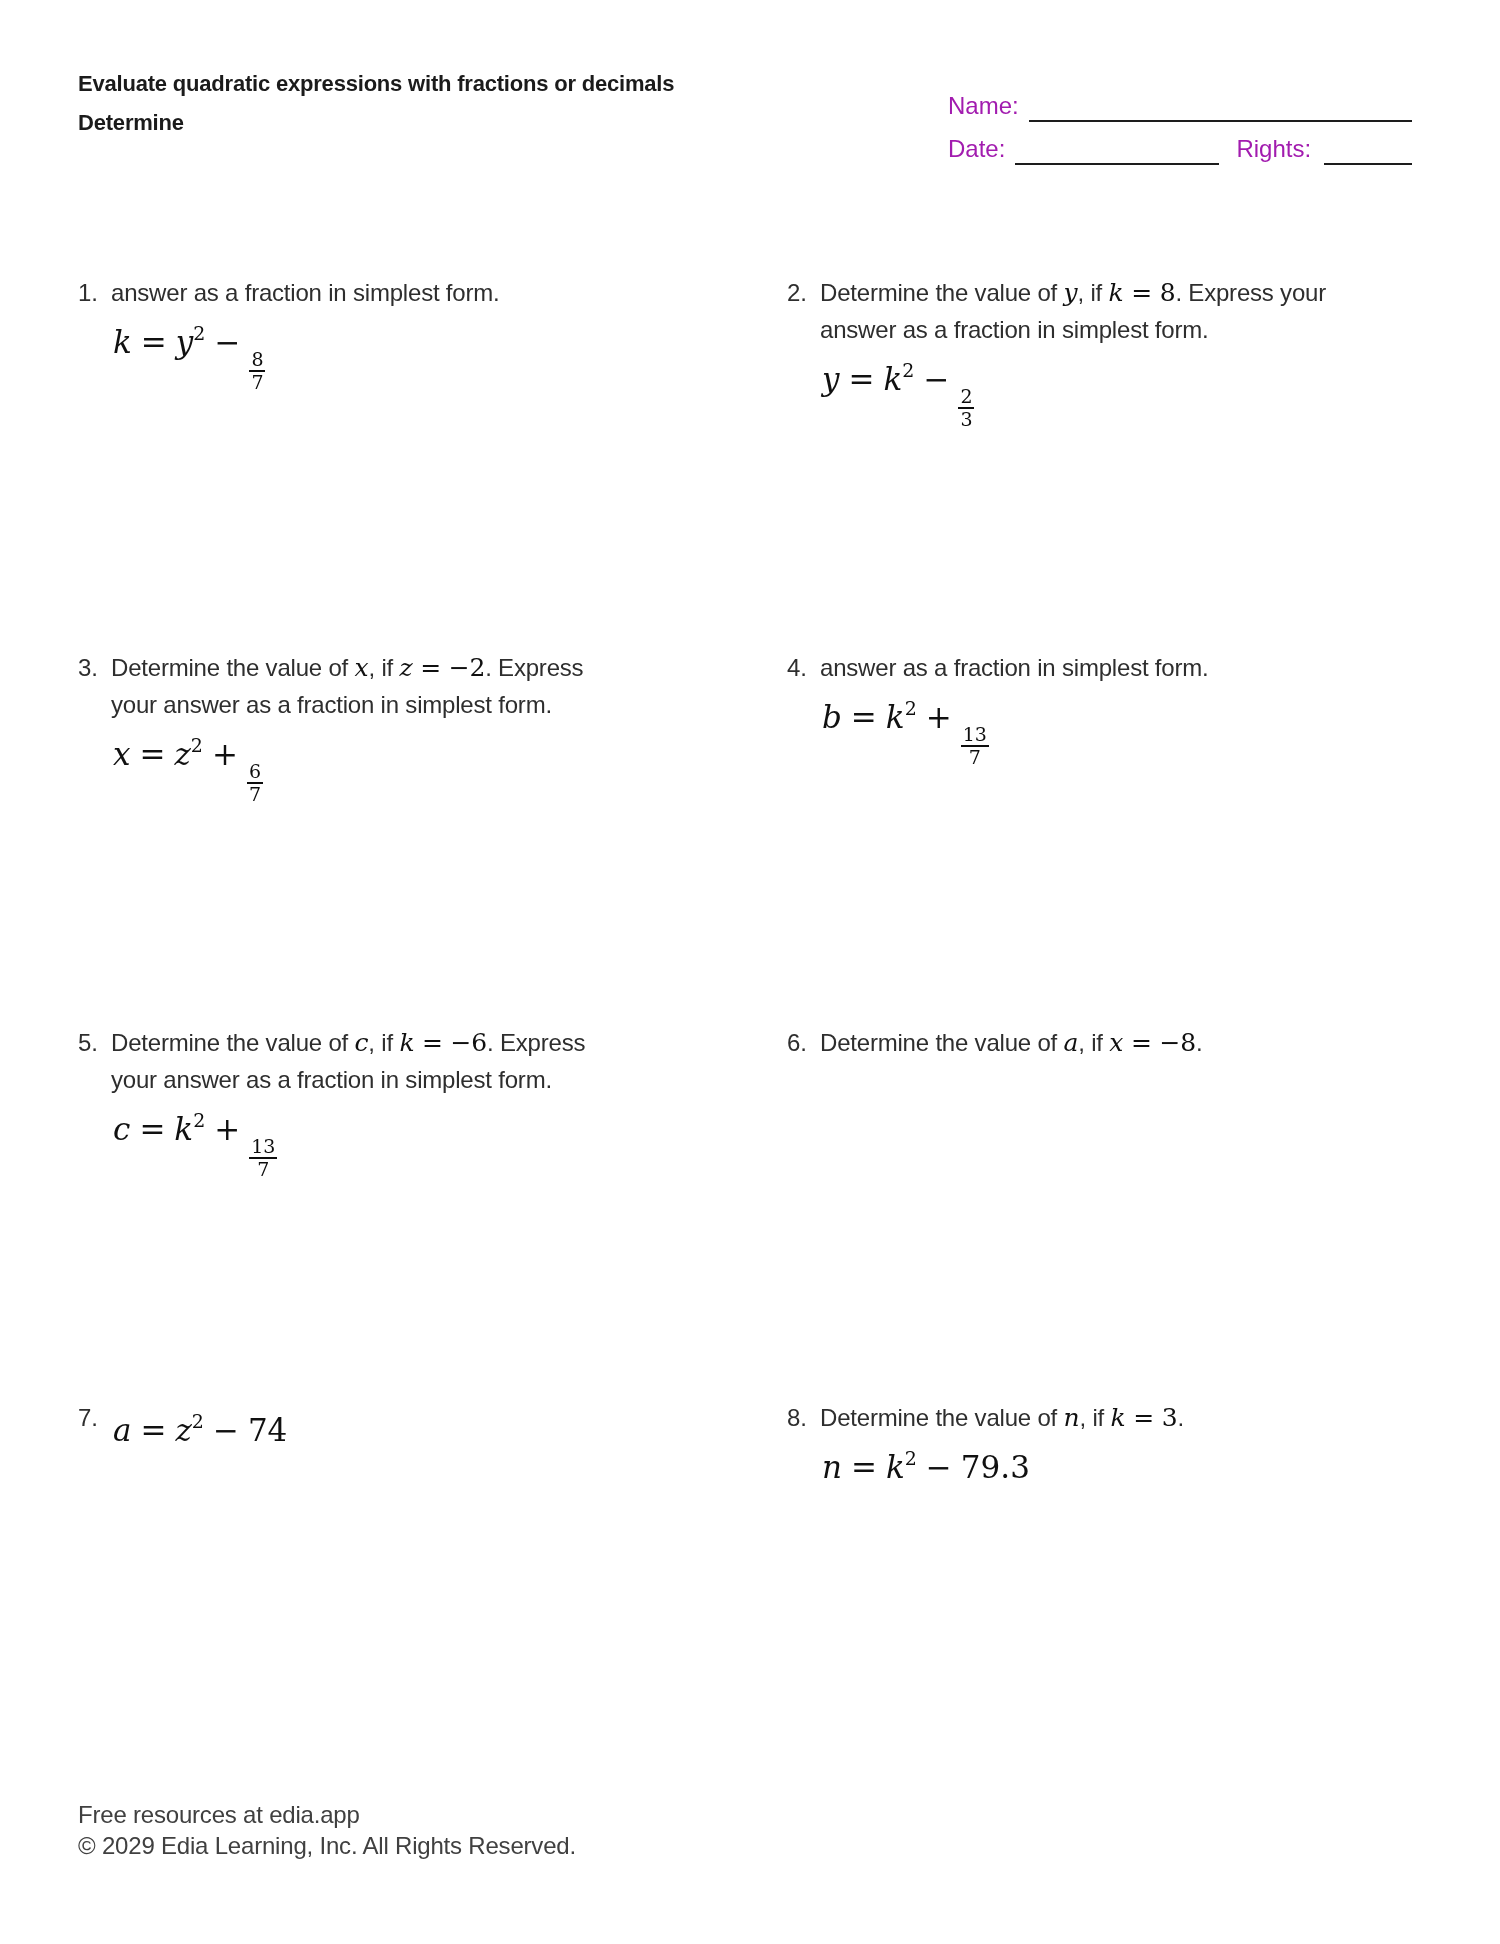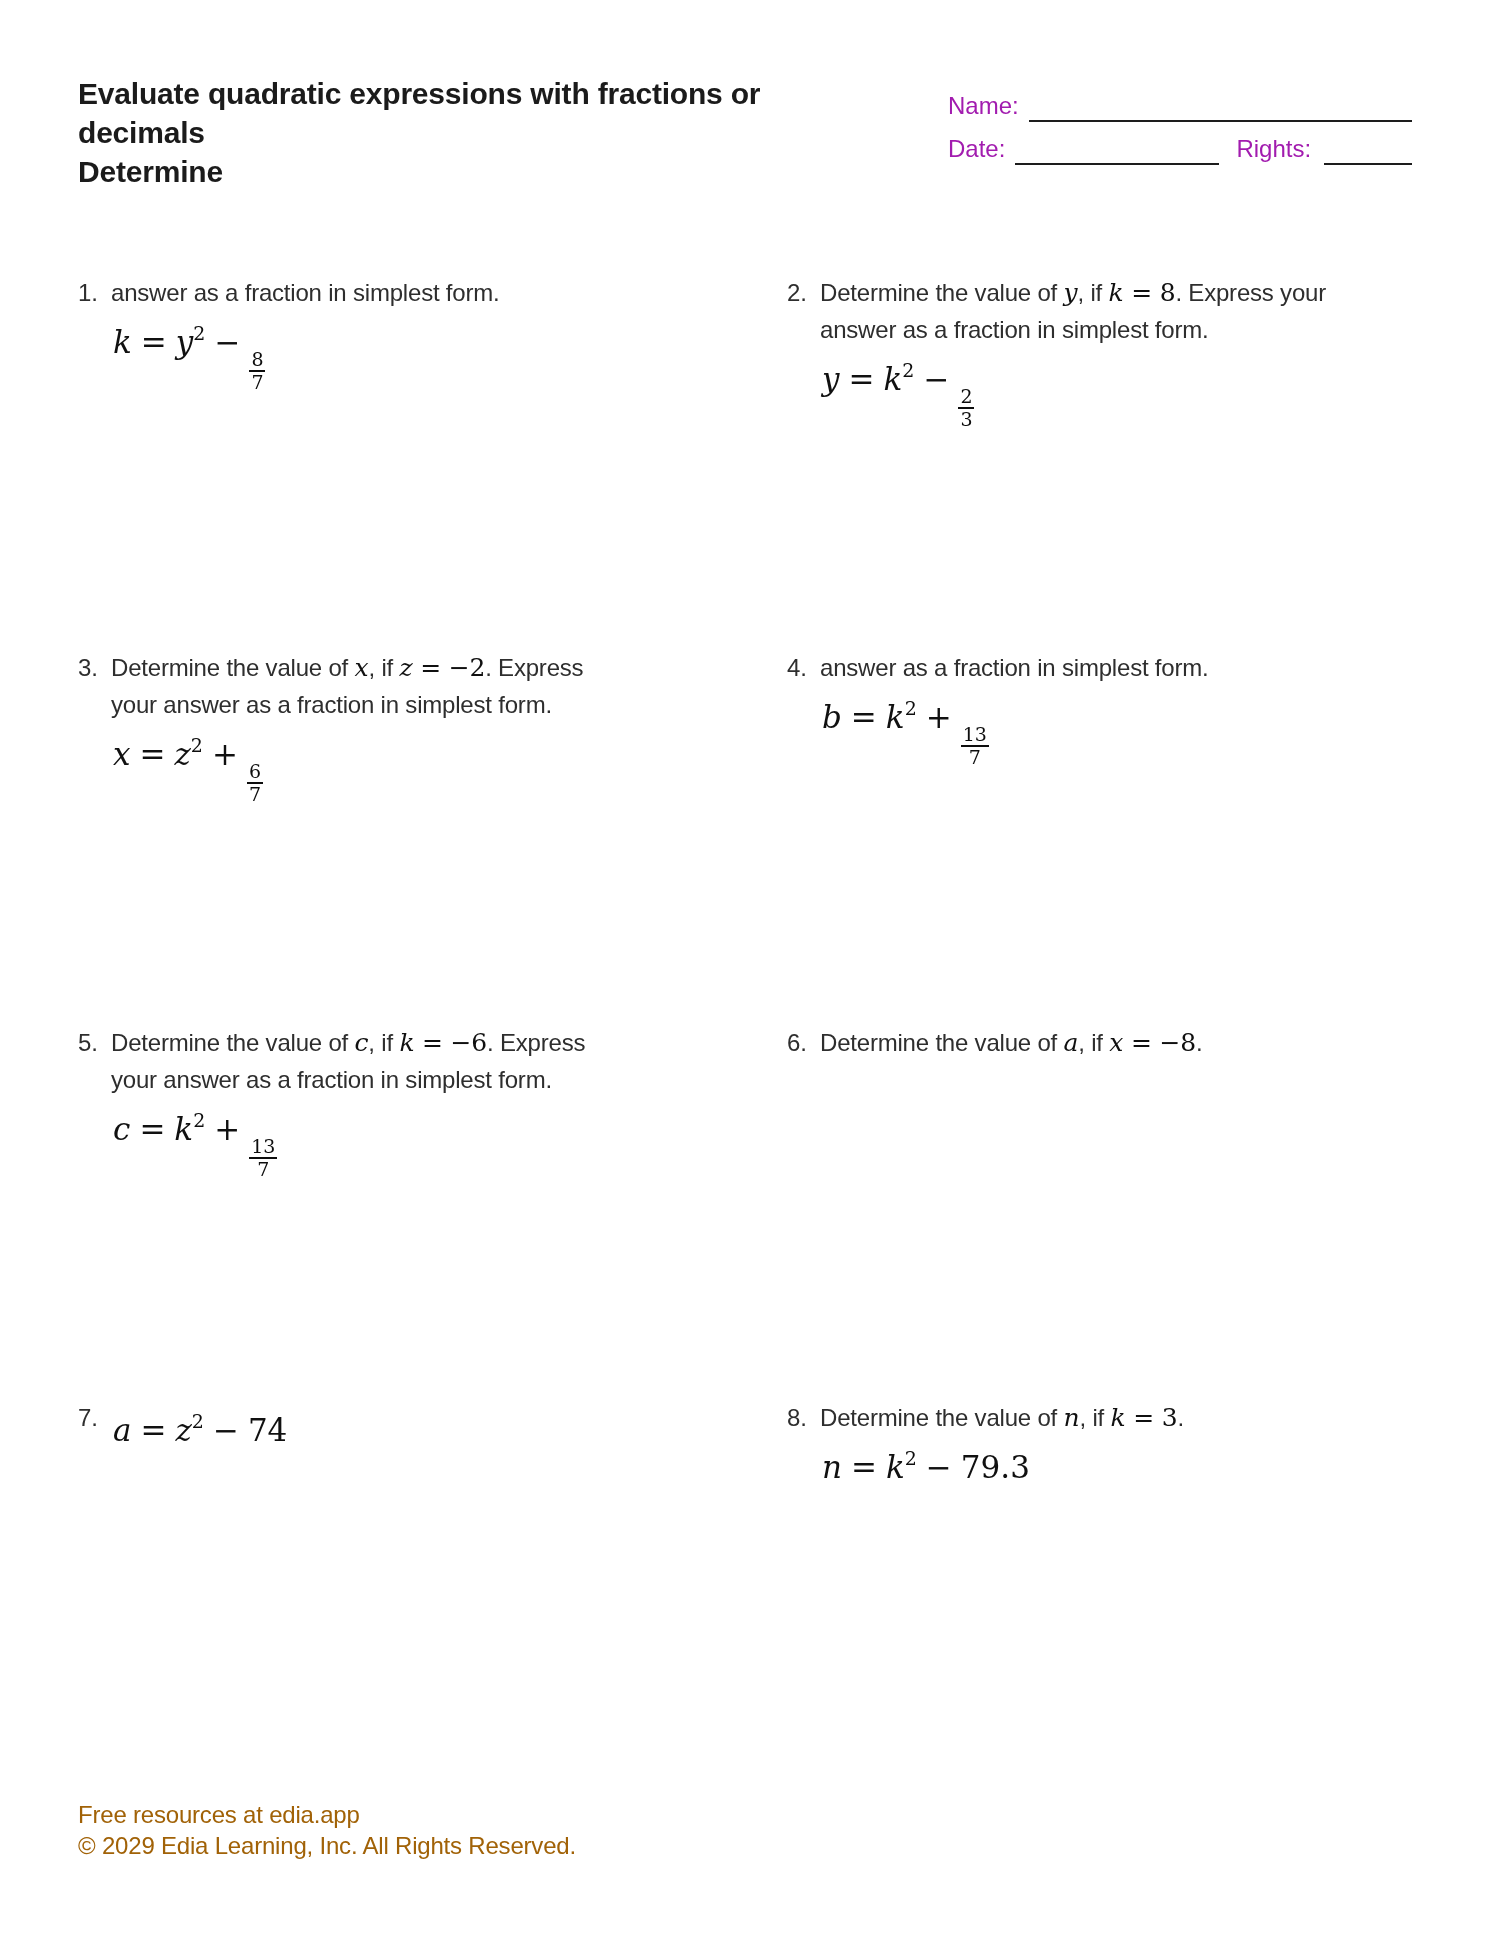--- a/index.html
+++ b/index.html
@@ -9,23 +9,23 @@
     height: 1944px;
     background: #ffffff;
     font-family: "Liberation Sans", sans-serif;
     color: #2e2e2e;
     overflow: hidden;
   }
   
   .title {
     position: absolute;
     left: 78px;
-    top: 74px;
+    top: 64px;
     width: 720px;
-    font-size: 30px;
+    font-size: 22px;
     font-weight: bold;
     color: #1b1b1b;
     line-height: 39px;
     letter-spacing: -0.2px;
   }
   .fields {
     position: absolute;
     left: 948px;
     top: 90px;
     width: 464px;
@@ -110,21 +110,21 @@
   .frac .num { border-bottom: 2px solid #0d0d0d; padding: 0 2px; }
   .frac .den { padding: 0 2px; }
 
   
   .footer {
     position: absolute;
     left: 78px;
     top: 1799px;
     font-size: 24px;
     line-height: 31px;
-    color: #a16207;
+    color: #404040;
     letter-spacing: -0.2px;
   }
 </style>
 </head>
 <body>
 
 <div class="page">
 
   <div class="title">
     <div>Evaluate quadratic expressions with fractions or decimals</div>

